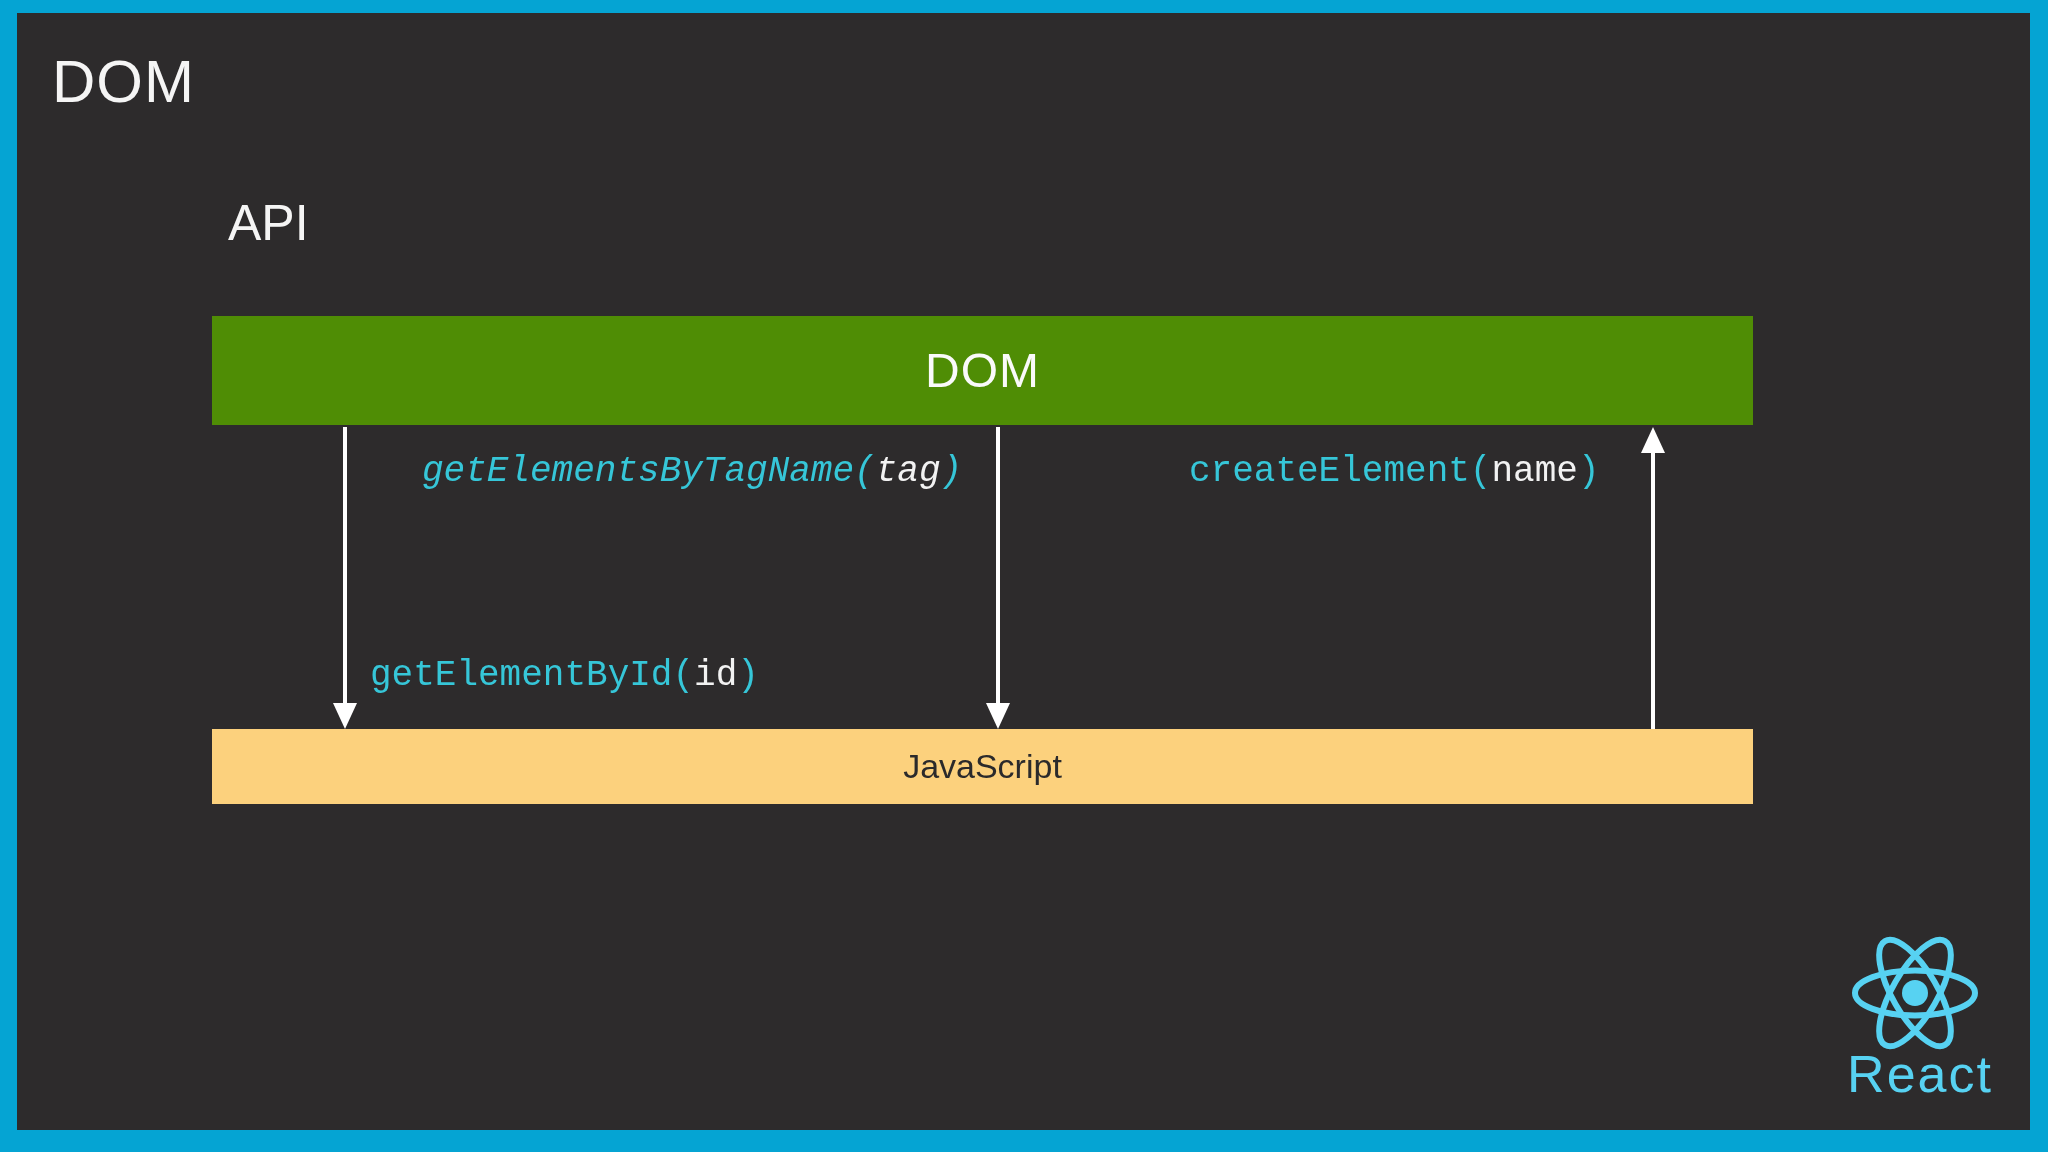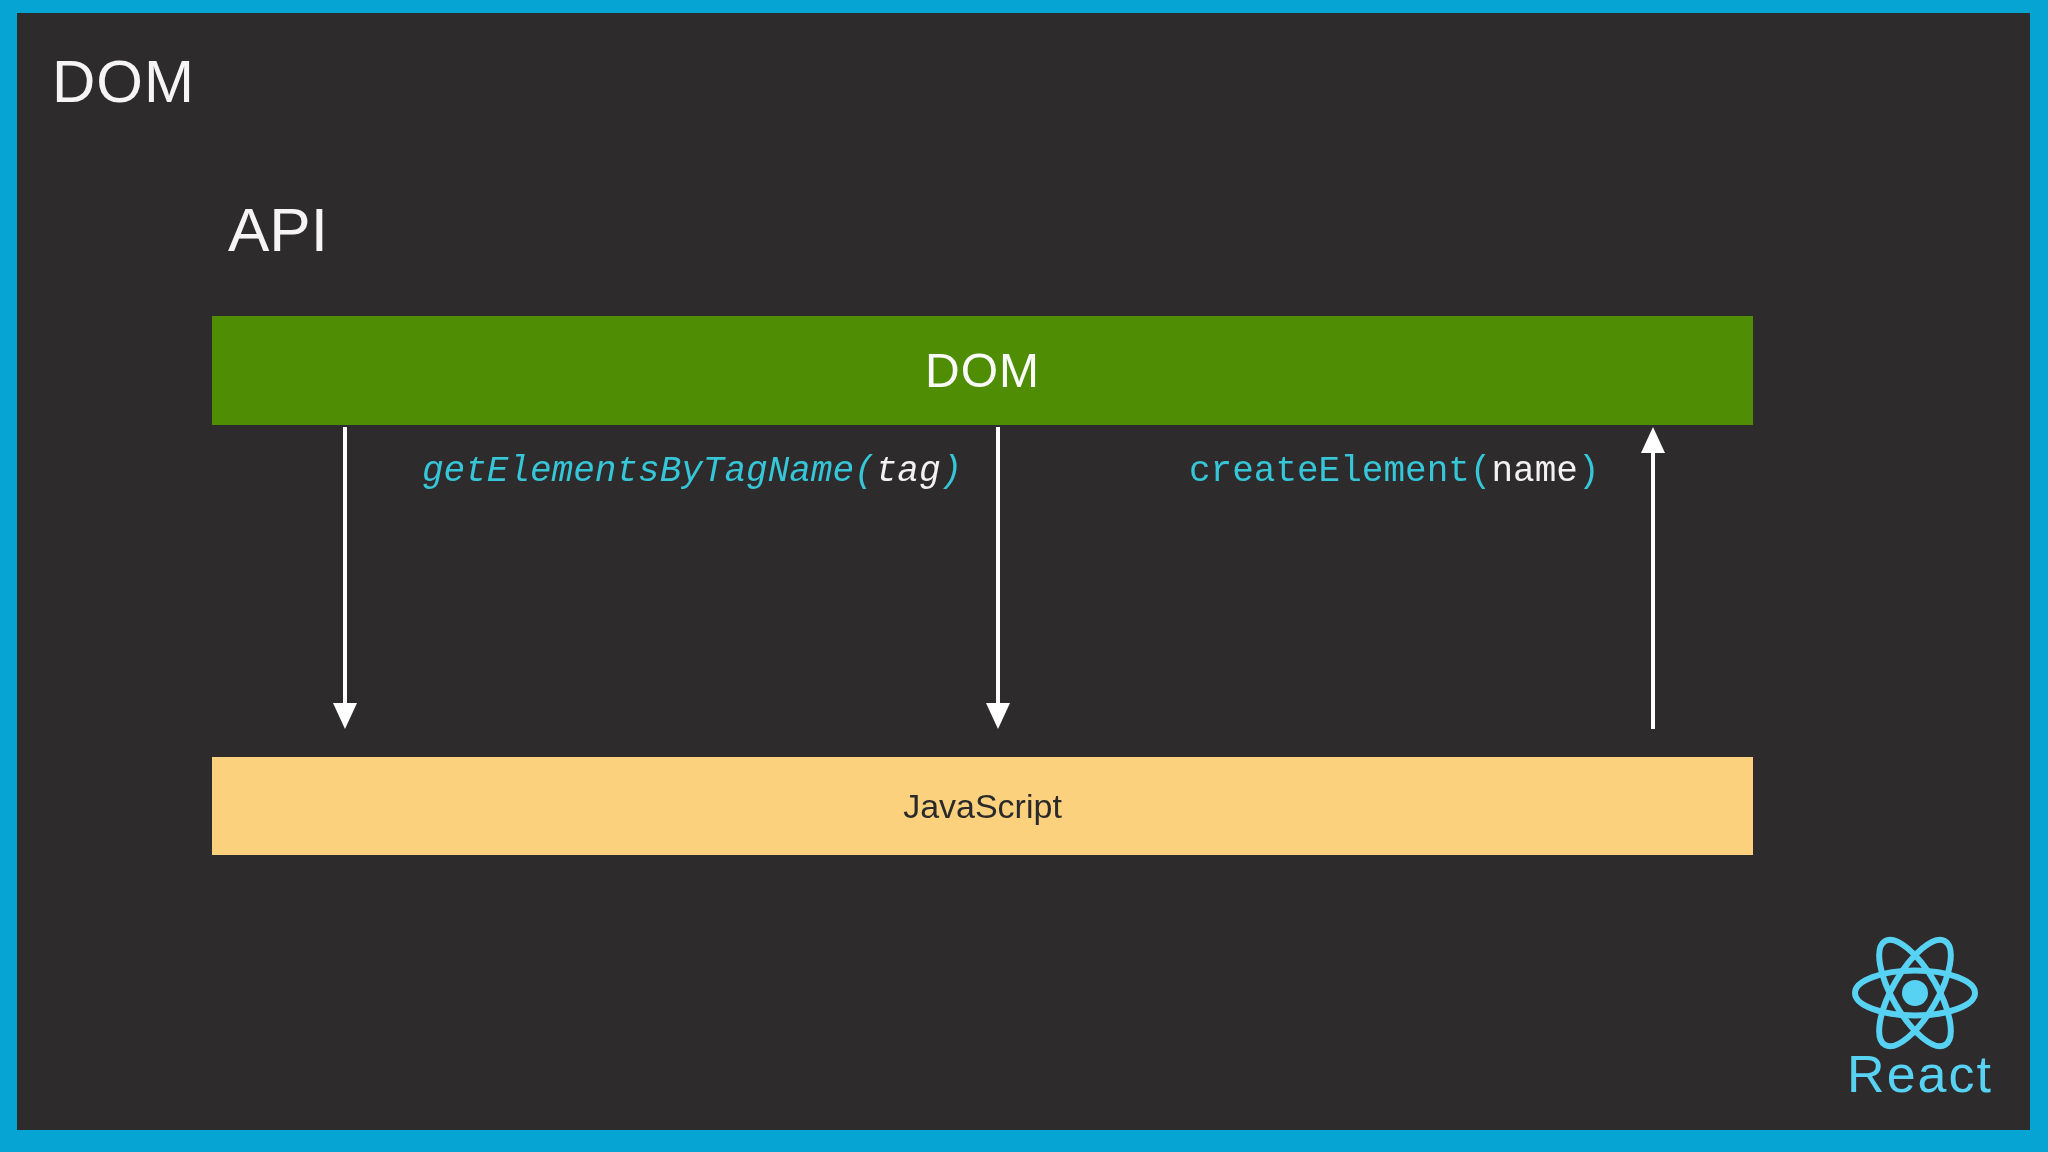--- a/index.html
+++ b/index.html
@@ -27,35 +27,35 @@
     left:17px;top:13px;right:18px;bottom:22px;
     background:var(--background_dark);
   }
   .slide-title{
     position:absolute;left:35px;top:33px;
     font-size:60px;line-height:1.2;font-weight:400;
     letter-spacing:1px;color:var(--text_white);
   }
   .api-label{
     position:absolute;left:211px;top:180px;
-    font-size:62px;line-height:1.2;font-weight:400;
+    font-size:50px;line-height:1.2;font-weight:400;
     color:var(--text_white);
   }
   .bar{
     position:absolute;left:195px;width:1541px;
     display:flex;align-items:center;justify-content:center;
   }
   .bar-dom{
     top:303px;height:109px;background:var(--bar_green);
   }
   .bar-dom .bar-label{
     color:#fafafa;font-size:48px;letter-spacing:1px;
   }
   .bar-js{
-    top:744px;height:98px;background:var(--bar_yellow);
+    top:716px;height:75px;background:var(--bar_yellow);
   }
   .bar-js .bar-label{
     color:var(--javascript_text_dark);font-size:34px;
   }
   .code-label{
     position:absolute;
     font-family:"Liberation Mono", monospace;
     font-size:36px;line-height:42px;white-space:pre;
   }
   .code-fn{color:var(--code_cyan);}
@@ -117,20 +117,21 @@
 
     <div class="arrow arrow3">
       <div class="arrow-line"></div>
       <div class="arrow-head arrow-head-up"></div>
     </div>
 
     <div class="code-label lbl-tagname"><span class="code-fn">getElementsByTagName</span><span class="code-fn">(</span><span class="code-arg">tag</span><span class="code-fn">)</span></div>
 
     <div class="code-label lbl-create"><span class="code-fn">createElement</span><span class="code-fn">(</span><span class="code-arg">name</span><span class="code-fn">)</span></div>
 
+    <div class="code-label lbl-byid"><span class="code-fn">getElementById</span><span class="code-fn">(</span><span class="code-arg">id</span><span class="code-fn">)</span></div>
 
     <div class="bar bar-js">
       <span class="bar-label">JavaScript</span>
     </div>
 
     <svg class="react-logo" width="140" height="132" viewBox="-70 -66 140 132">
       <g stroke="#57d2f2" stroke-width="6" fill="none">
         <ellipse rx="60" ry="22.5"></ellipse>
         <ellipse rx="60" ry="22.5" transform="rotate(60)"></ellipse>
         <ellipse rx="60" ry="22.5" transform="rotate(120)"></ellipse>

